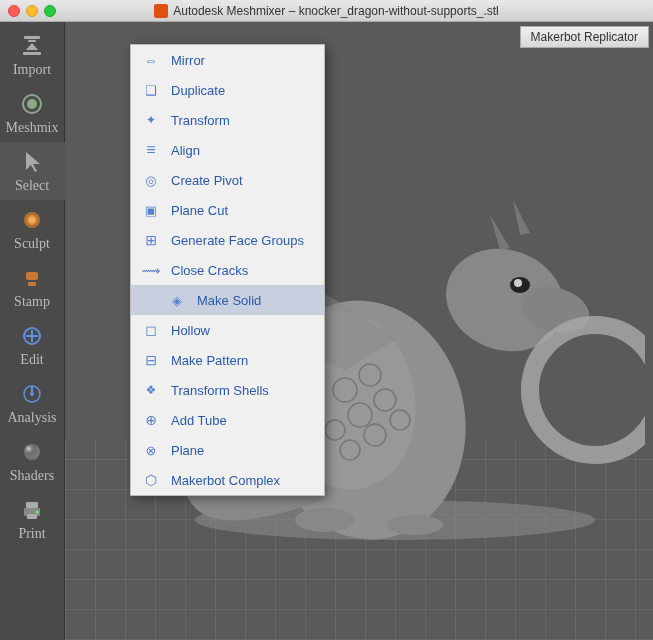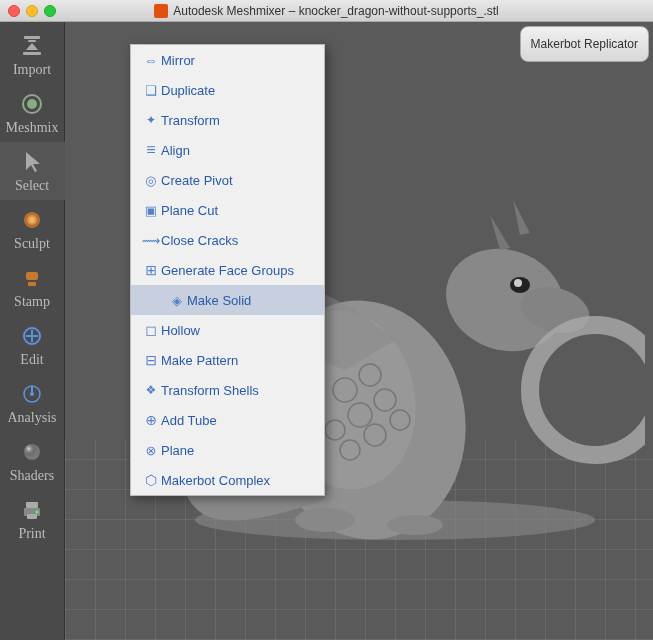--- a/index.html
+++ b/index.html
@@ -100,20 +100,21 @@
       border: 1px solid #bbb;
       box-shadow: 3px 3px 10px rgba(0,0,0,0.4);
       z-index: 100;
     }
 
     .menu-item {
       display: flex;
       align-items: center;
       padding: 5px 10px;
       cursor: pointer;
+      gap: 10px;
     }
     .menu-item.active {
       background: #c8d0e0;
       padding-left: 36px;
     }
     .menu-icon {
       width: 20px;
       height: 20px;
       display: flex;
       align-items: center;
@@ -157,22 +158,22 @@
         );
     }
 
     
     .makerbot-btn {
       position: absolute;
       top: 4px;
       right: 4px;
       background: linear-gradient(to bottom, #f0f0f0, #d8d8d8);
       border: 1px solid #aaa;
-      border-radius: 8px;
-      padding: 10px 10px;
+      border-radius: 0;
+      padding: 3px 10px;
       font-size: 12px;
       color: #333;
       cursor: pointer;
     }
 
     
     .icon-mirror::before { content: '⇔'; font-size: 14px; color: #5580cc; }
     .icon-duplicate::before { content: '❑'; font-size: 13px; color: #5580cc; }
     .icon-transform::before { content: '✦'; font-size: 12px; color: #5580cc; }
     .icon-align::before { content: '≡'; font-size: 16px; color: #5580cc; }
@@ -381,27 +382,27 @@
         <div class="menu-icon icon-pivot"></div>
         <span class="menu-label">Create Pivot</span>
       </div>
 
       <div class="menu-item">
         <div class="menu-icon icon-planecut"></div>
         <span class="menu-label">Plane Cut</span>
       </div>
 
       <div class="menu-item">
+        <div class="menu-icon icon-facegroups"></div>
+        <span class="menu-label">Generate Face Groups</span>
+      </div>
+
+      <div class="menu-item">
         <div class="menu-icon icon-cracks"></div>
         <span class="menu-label">Close Cracks</span>
-      </div>
-
-      <div class="menu-item">
-        <div class="menu-icon icon-facegroups"></div>
-        <span class="menu-label">Generate Face Groups</span>
       </div>
 
       <div class="menu-item active">
         <div class="menu-icon icon-makesolid"></div>
         <span class="menu-label">Make Solid</span>
       </div>
 
       <div class="menu-item">
         <div class="menu-icon icon-hollow"></div>
         <span class="menu-label">Hollow</span>

